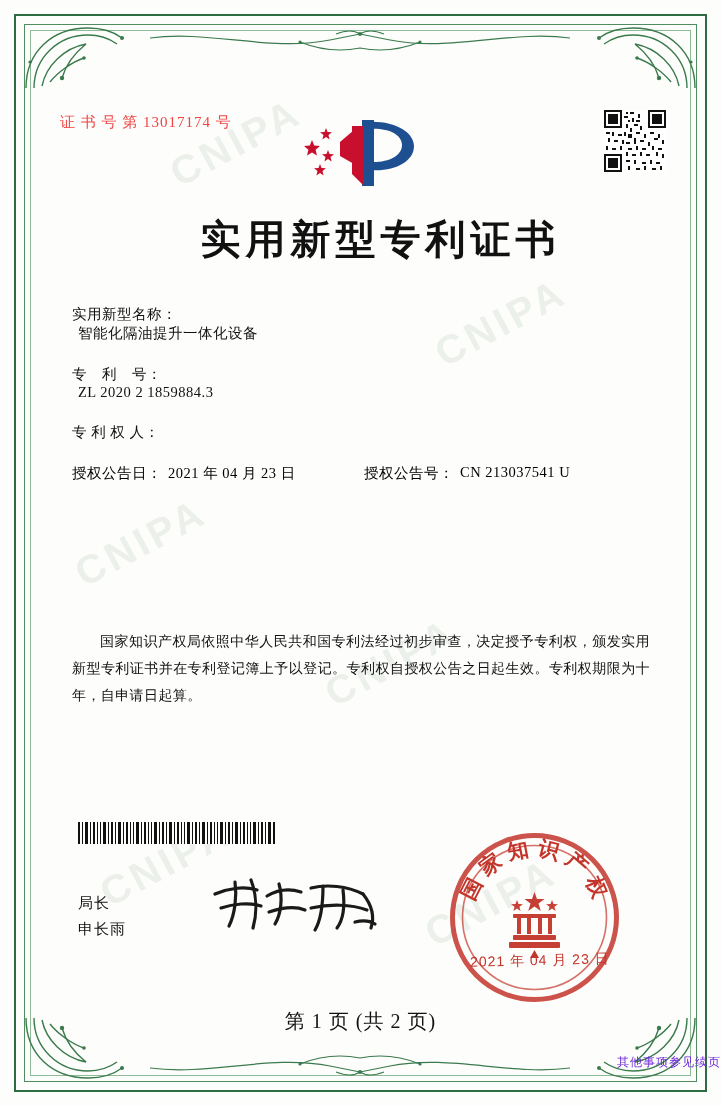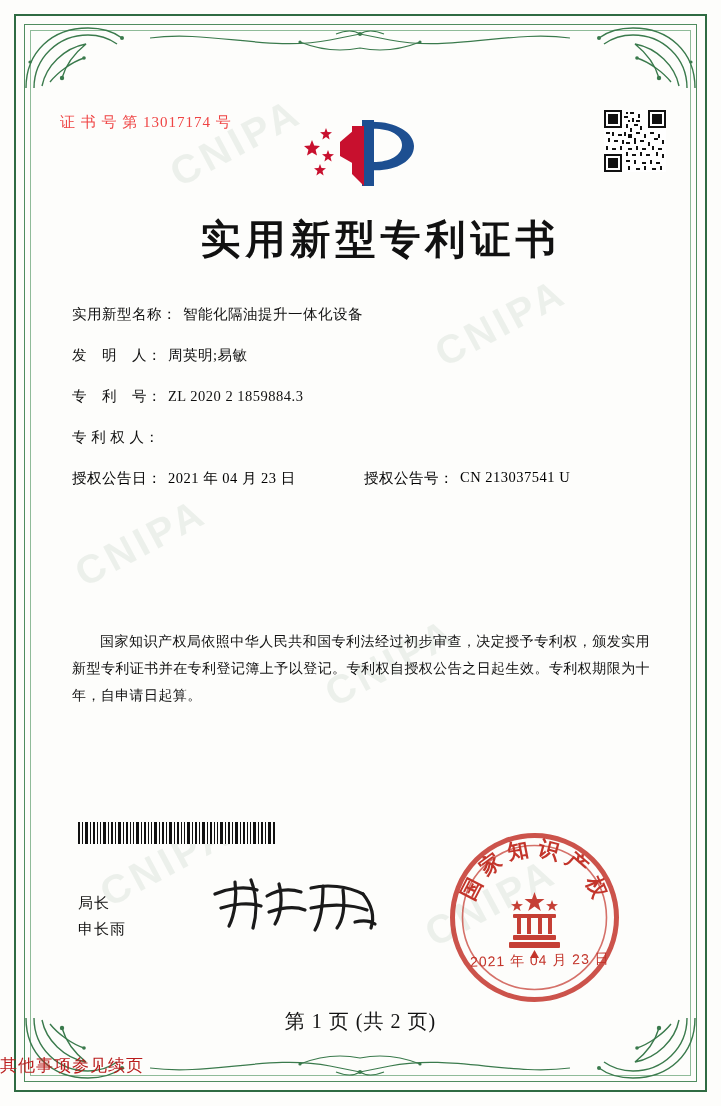--- a/index.html
+++ b/index.html
@@ -125,20 +125,21 @@
     left: 72px;
     top: 305px;
     width: 580px;
   }
   .row {
     display: flex;
     align-items: baseline;
     margin-bottom: 22px;
     font-size: 14.5px;
     color: #111;
+    flex-direction: column;
   }
   .lbl {
     flex: 0 0 auto;
     white-space: pre;
     letter-spacing: 0.5px;
   }
   .val {
     flex: 1 1 auto;
     padding-left: 6px;
     letter-spacing: 0.5px;
@@ -207,23 +208,23 @@
     top: 1008px;
     text-align: center;
     font-size: 20px;
     color: #111;
     letter-spacing: 1px;
   }
   .footnote {
     position: absolute;
     left: 0; right: 0;
     top: 1054px;
-    text-align: left;
-    font-size: 17px;
-    color: #b91c1c;
+    text-align: right;
+    font-size: 12px;
+    color: #6d28d9;
     letter-spacing: 1px;
   }
 </style>
 </head>
 <body>
 
 <div class="page">
 
   <div class="wm wm1">CNIPA</div>
   <div class="wm wm2">CNIPA</div>
@@ -427,24 +428,20 @@
   </div>
 
   <div class="title">实用新型专利证书</div>
 
   <div class="fields">
     <div class="row">
       <div class="lbl">实用新型名称：</div>
       <div class="val">智能化隔油提升一体化设备</div>
     </div>
     <div class="row">
-      <div class="lbl">发　明　人：</div>
-      <div class="val">周英明;易敏</div>
-    </div>
-    <div class="row">
       <div class="lbl">专　利　号：</div>
       <div class="val">ZL 2020 2 1859884.3</div>
     </div>
     <div class="row">
       <div class="lbl">专 利 权 人：</div>
     </div>
     <div class="row-split">
       <div class="half-a">
         <div class="lbl">授权公告日：</div>
         <div class="val">2021 年 04 月 23 日</div>

